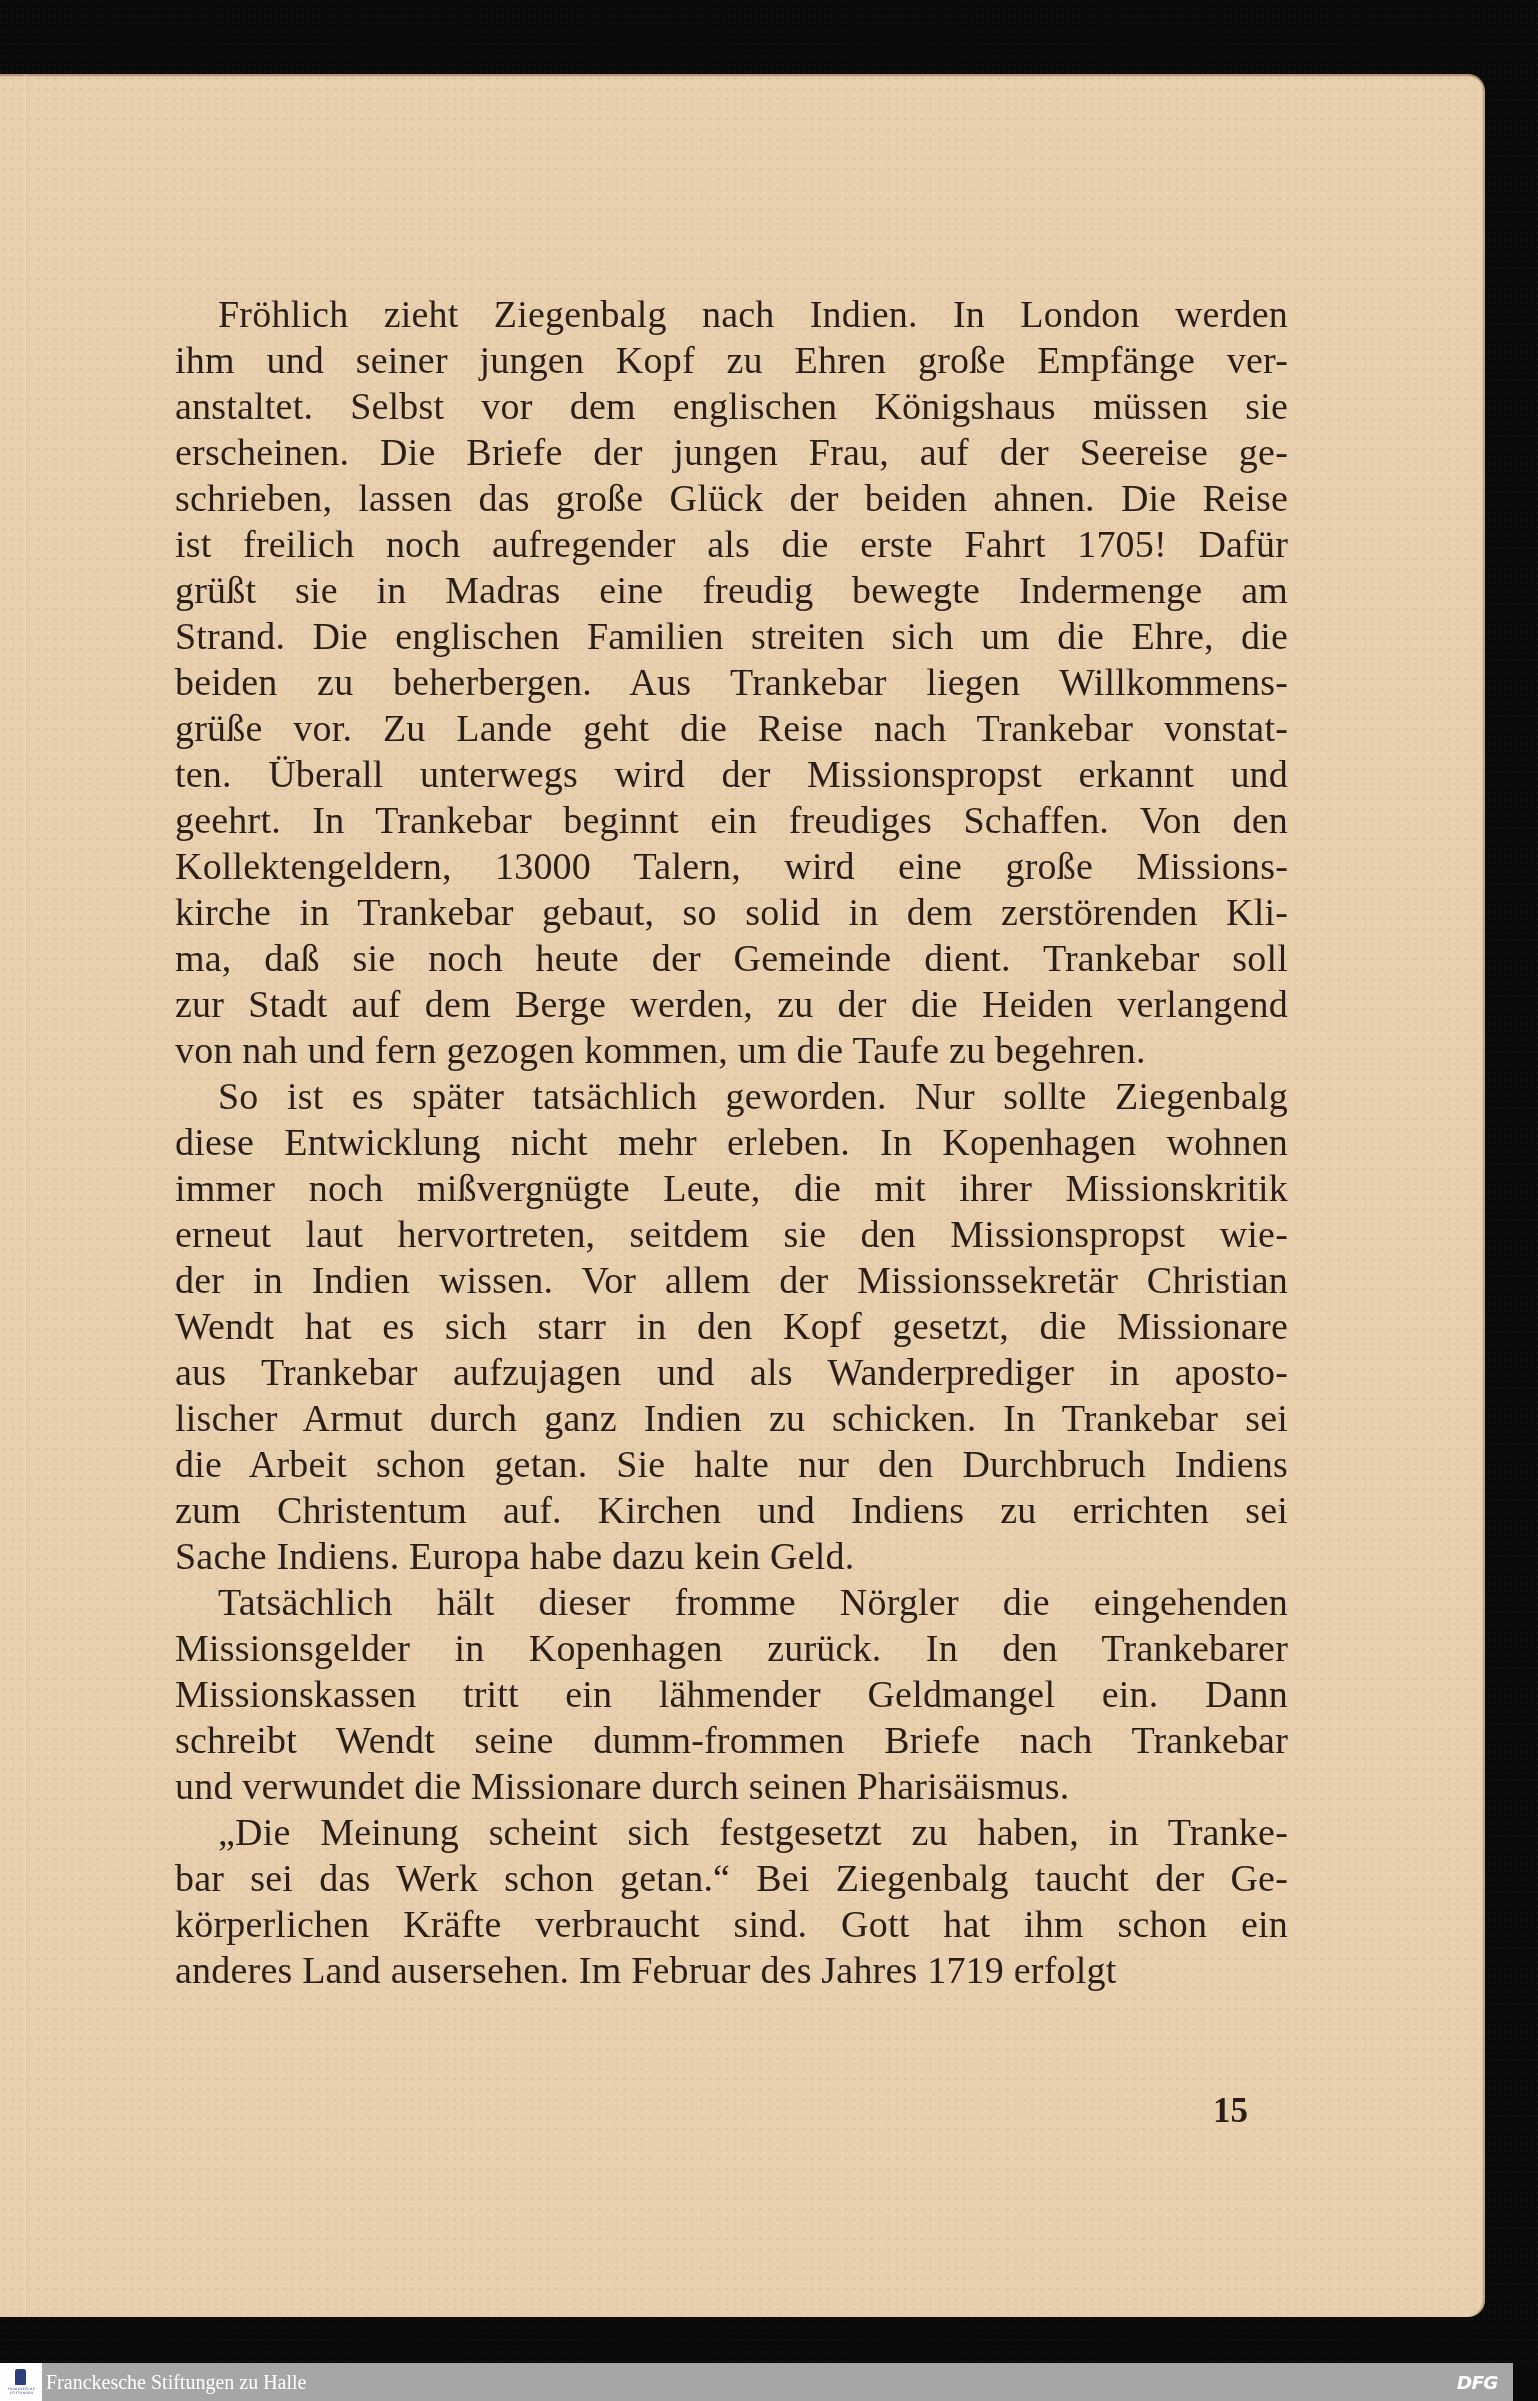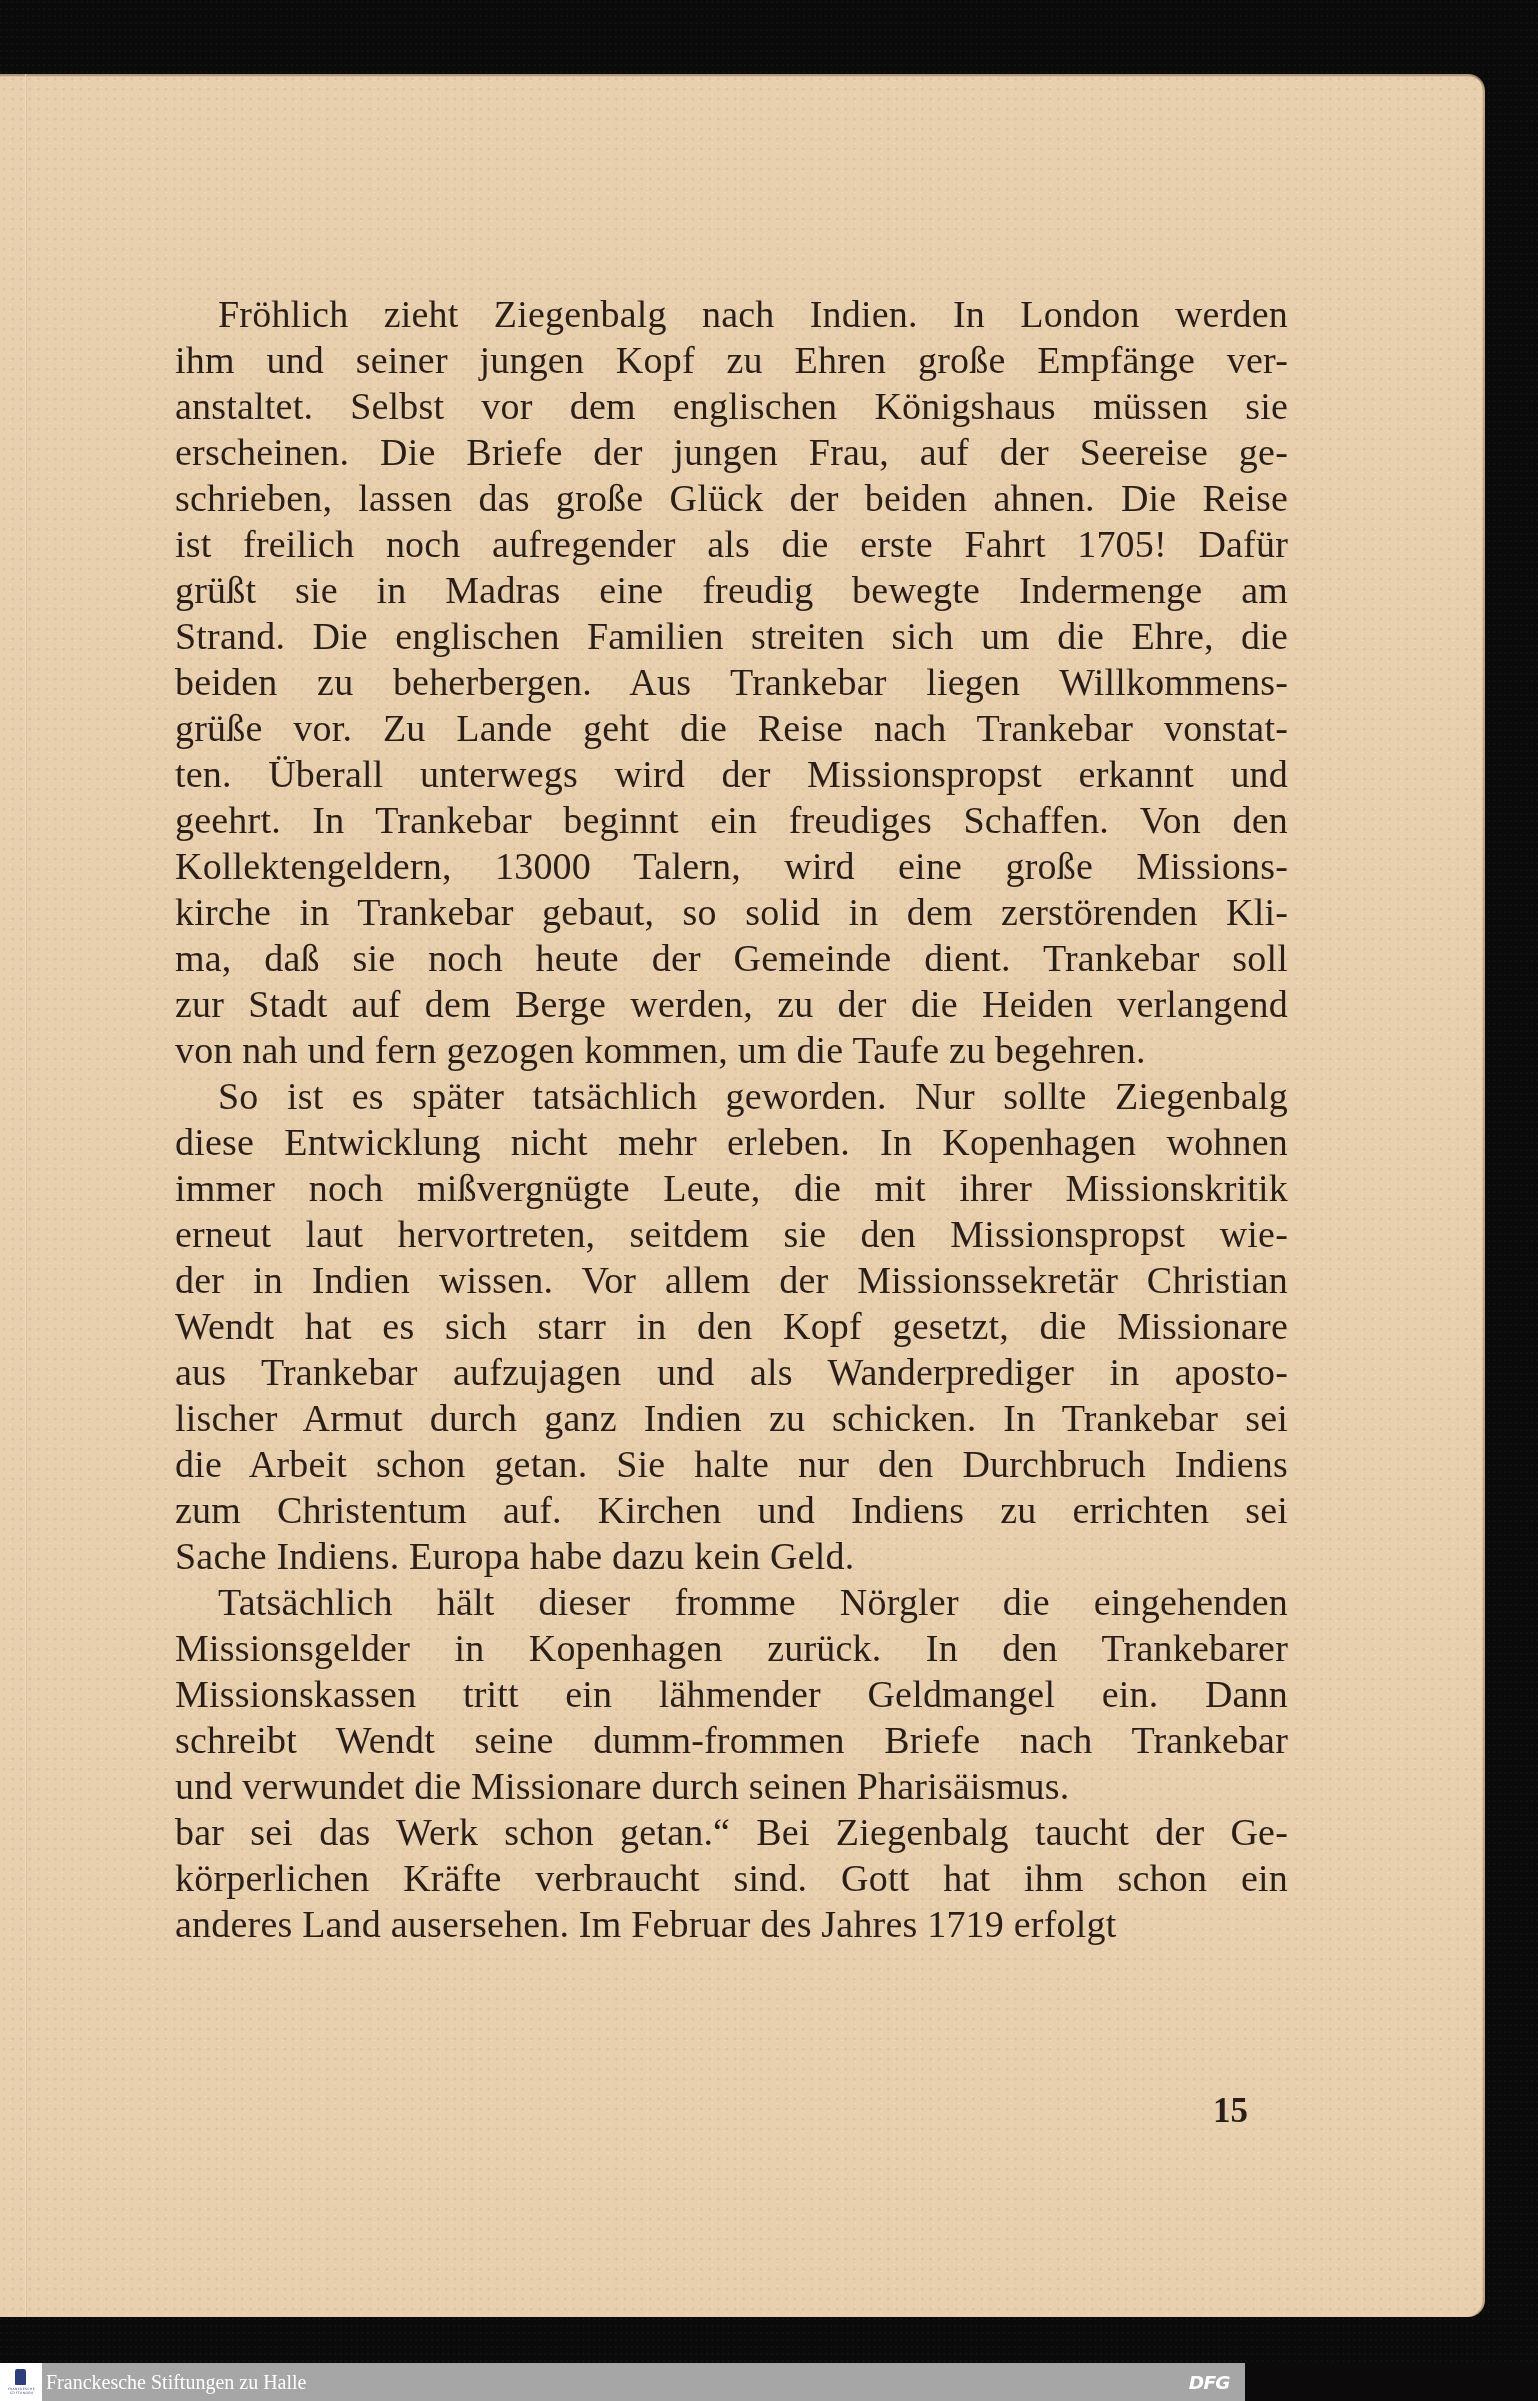--- a/index.html
+++ b/index.html
@@ -50,21 +50,21 @@
     height: 46px;
   }
   .line.last { text-align-last: left; }
   .line.indent { padding-left: 43px; }
   .page-number {
     position: absolute; left: 1213px; top: 2091px;
     font-family: "Liberation Serif", serif;
     font-size: 35px; font-weight: bold; color: #2a1e19;
   }
   .footer {
-    position: absolute; left: 0; top: 2363px; width: 1245px; height: 38px;
+    position: absolute; left: 0; top: 2363px; width: 1513px; height: 38px;
     background: #a6a6a6;
   }
   .footer-logo {
     position: absolute; left: 0; top: 0; width: 42px; height: 38px;
     background: #ffffff;
   }
   .footer-logo-figure {
     position: absolute; left: 15.4px; top: 6.2px; width: 10.8px; height: 15.4px;
     background: #2d3f7a; border-radius: 2.3px 2.3px 0.8px 0.8px;
   }
@@ -126,20 +126,21 @@
       <span class="line last">Sache Indiens. Europa habe dazu kein Geld.</span>
     </div>
     <div class="para">
       <span class="line indent">Tatsächlich hält dieser fromme Nörgler die eingehenden</span>
       <span class="line">Missionsgelder in Kopenhagen zurück. In den Trankebarer</span>
       <span class="line">Missionskassen tritt ein lähmender Geldmangel ein. Dann</span>
       <span class="line">schreibt Wendt seine dumm-frommen Briefe nach Trankebar</span>
       <span class="line last">und verwundet die Missionare durch seinen Pharisäismus.</span>
     </div>
     <div class="para">
+      <span class="line indent">„Die Meinung scheint sich festgesetzt zu haben, in Tranke-</span>
       <span class="line">bar sei das Werk schon getan.“ Bei Ziegenbalg taucht der Ge-</span>
       <span class="line">körperlichen Kräfte verbraucht sind. Gott hat ihm schon ein</span>
       <span class="line last">anderes Land ausersehen. Im Februar des Jahres 1719 erfolgt</span>
     </div>
   </div>
 
 <div class="page-number">15</div>
 
 <div class="footer">
   <div class="footer-logo">

